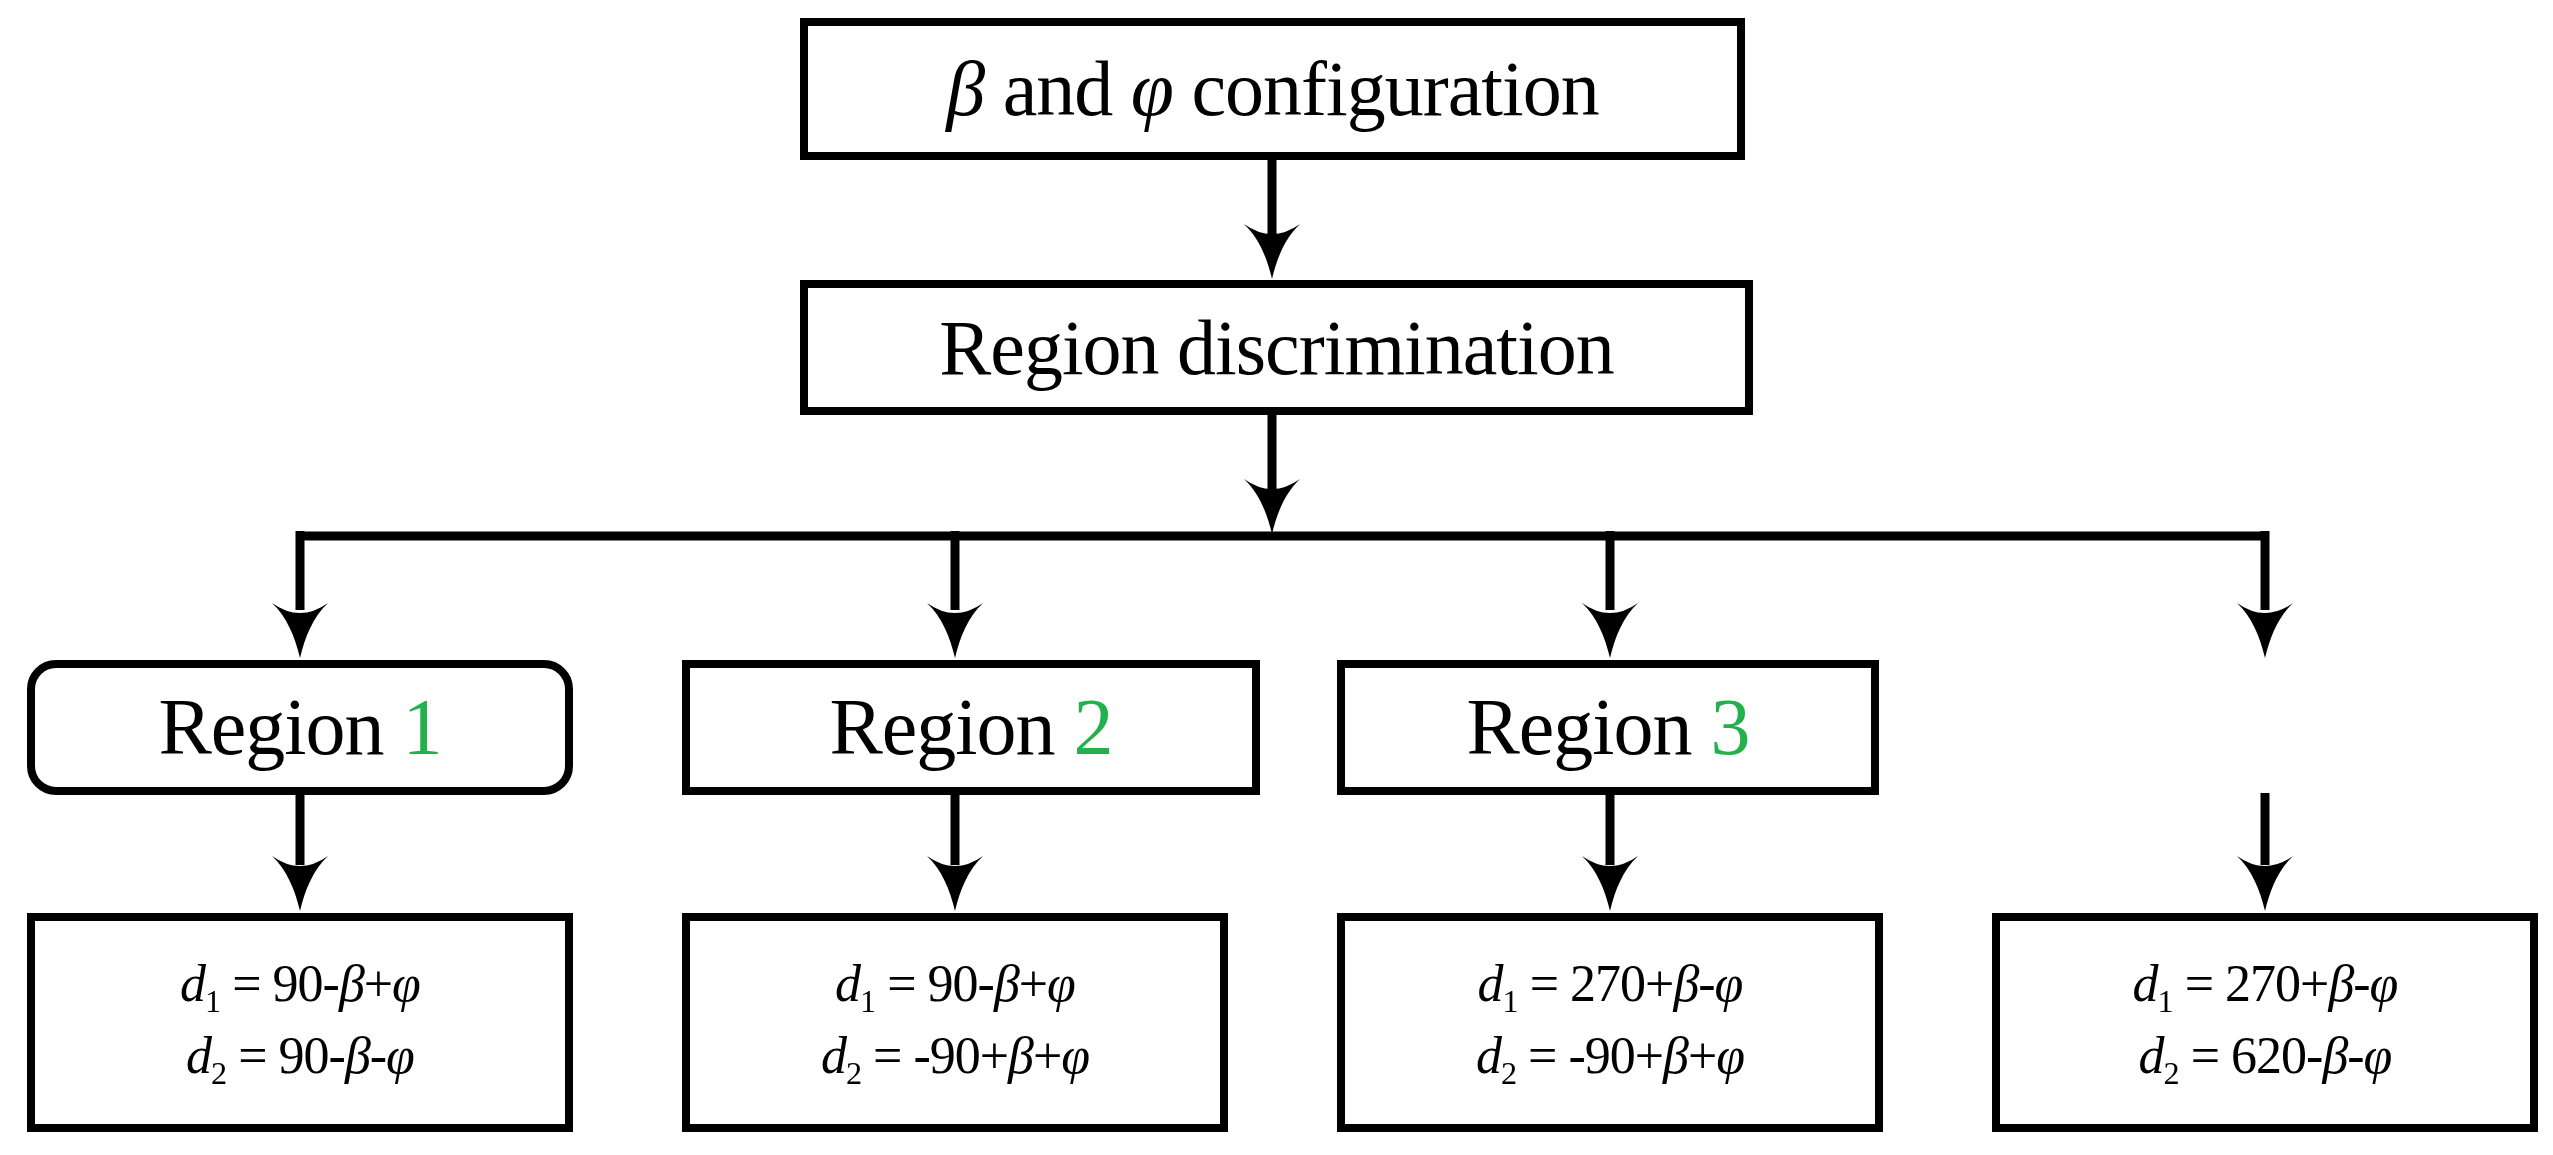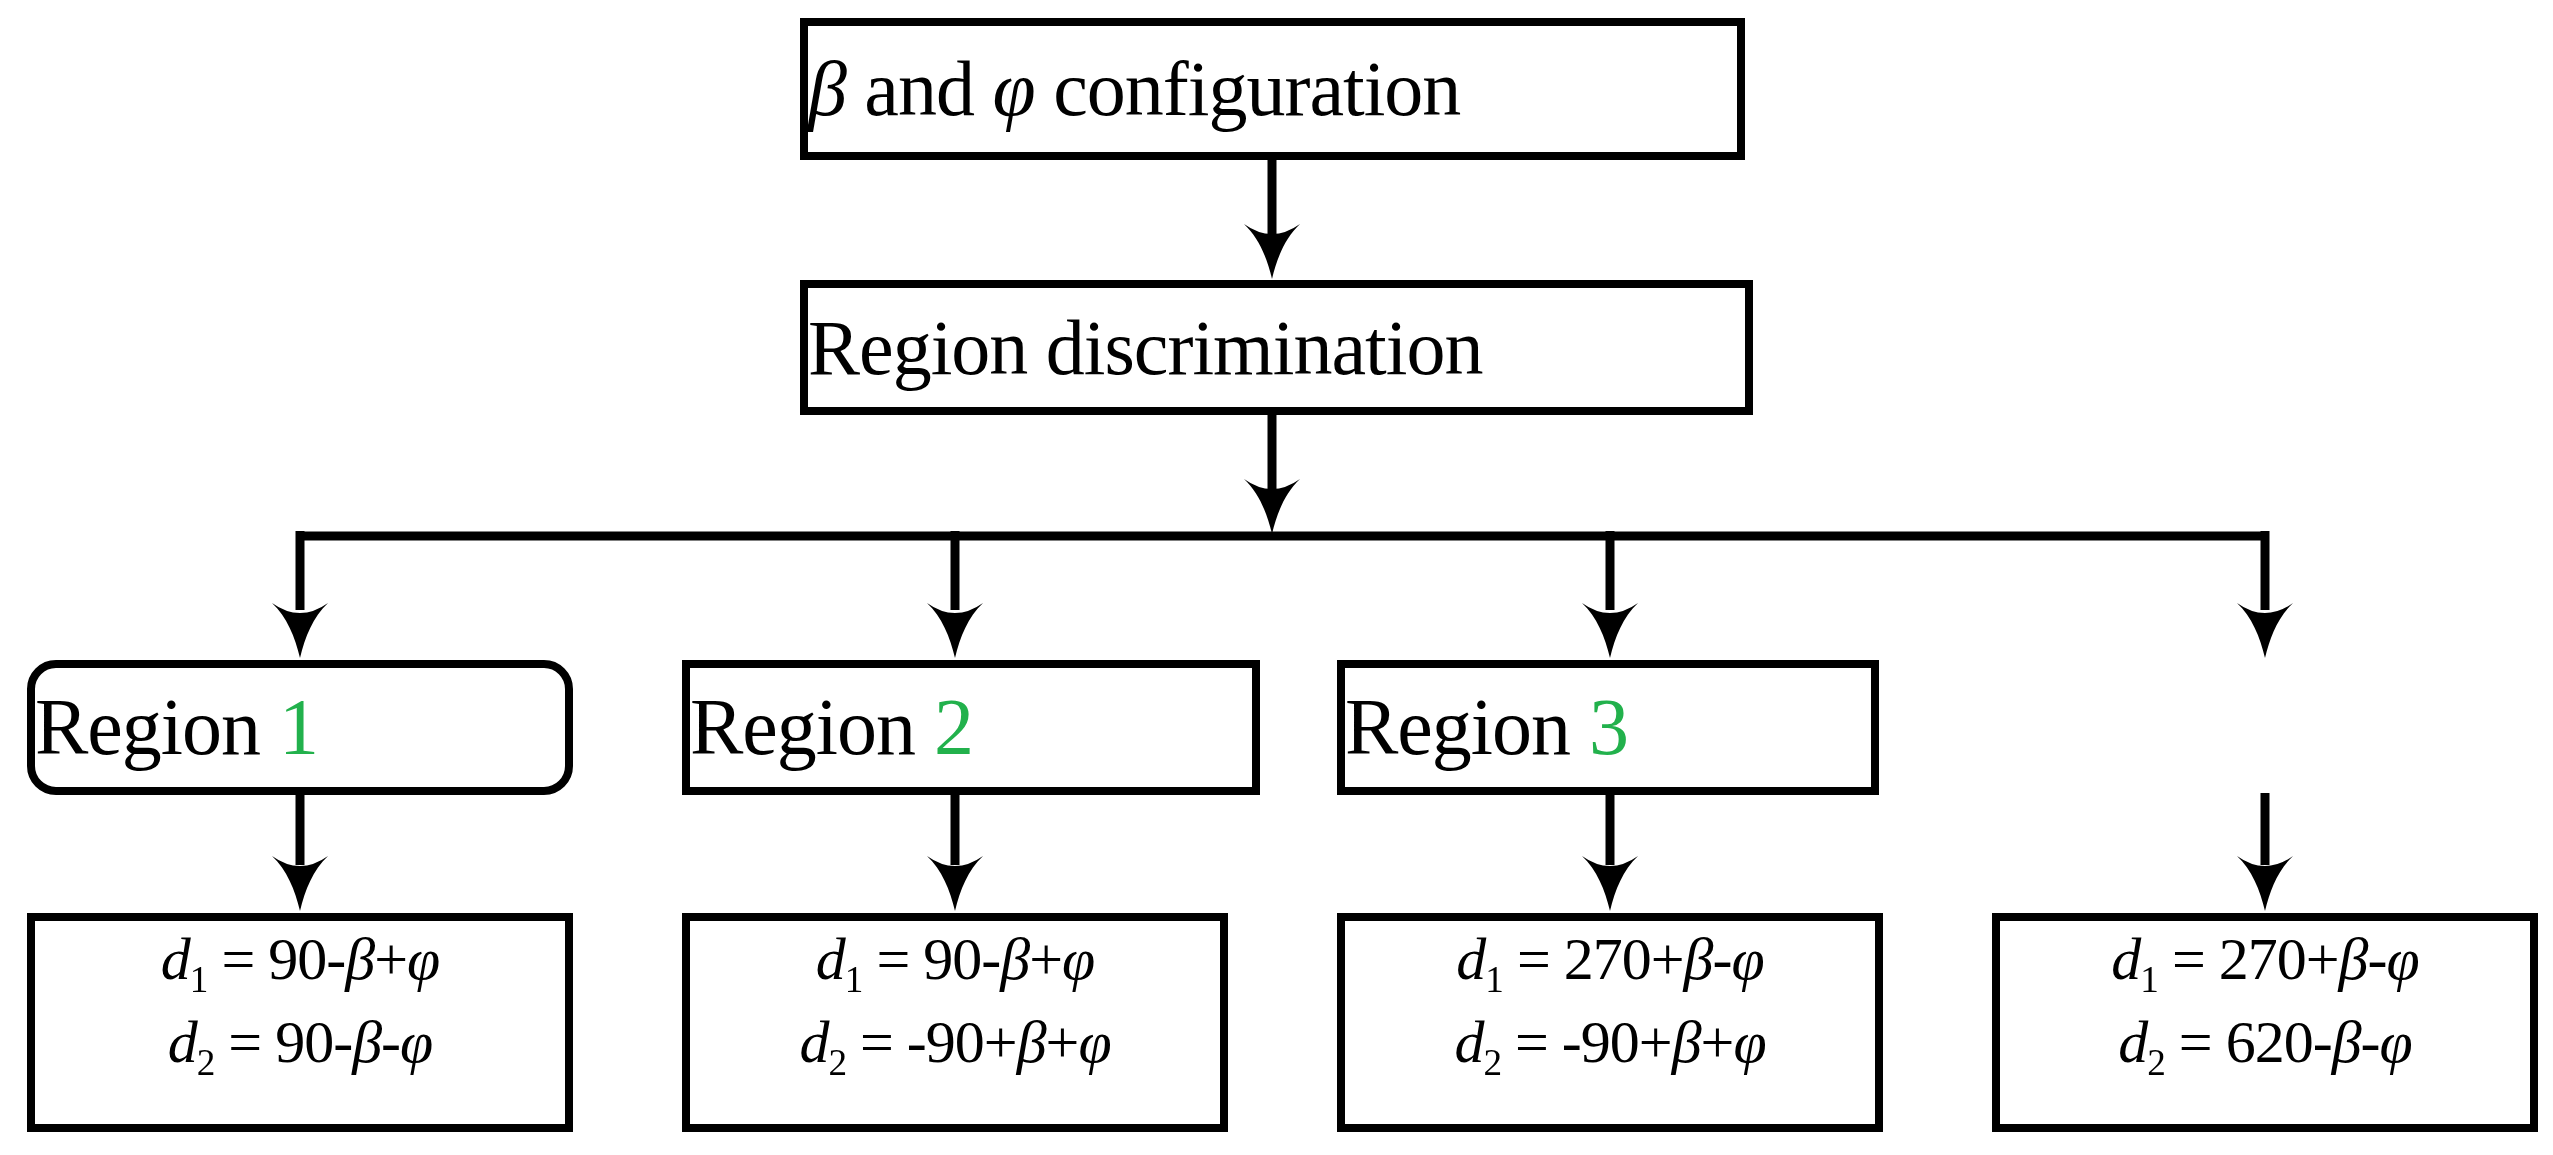--- a/index.html
+++ b/index.html
@@ -26,35 +26,36 @@
     fill: none;
     stroke-linecap: butt;
   }
   .connectors .ah { fill: #000000; stroke: none; }
   .node {
     position: absolute;
     border: 8px solid #000000;
     background: #FFFFFF;
     display: flex;
     align-items: center;
+    justify-content: center;
     text-align: center;
   }
   .title-text {
     font-size: 78px;
     letter-spacing: -1px;
     white-space: nowrap;
   }
   .region-text {
     font-size: 80px;
     letter-spacing: -1px;
     white-space: nowrap;
   }
   .formula-box { flex-direction: column; }
   .formula-line {
-    font-size: 60px;
+    font-size: 52px;
     line-height: 1.28;
     letter-spacing: -1px;
     white-space: nowrap;
   }
   .formula-line sub { font-size: 0.62em; }
 </style>
 </head>
 <body>
 
 <div class="canvas">

